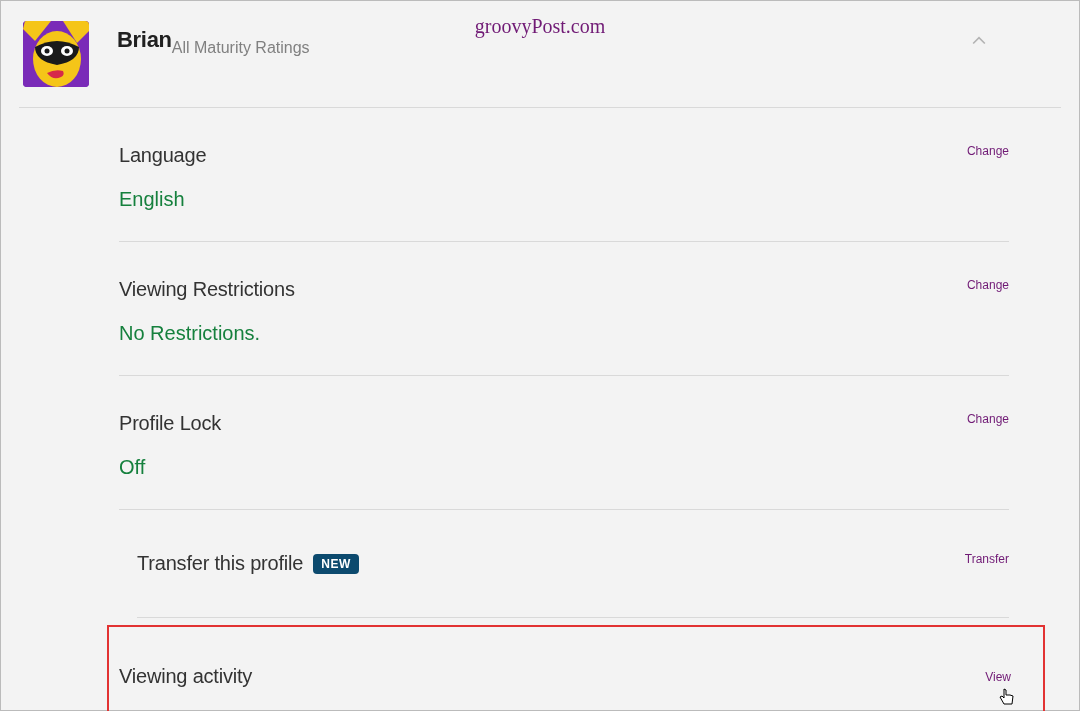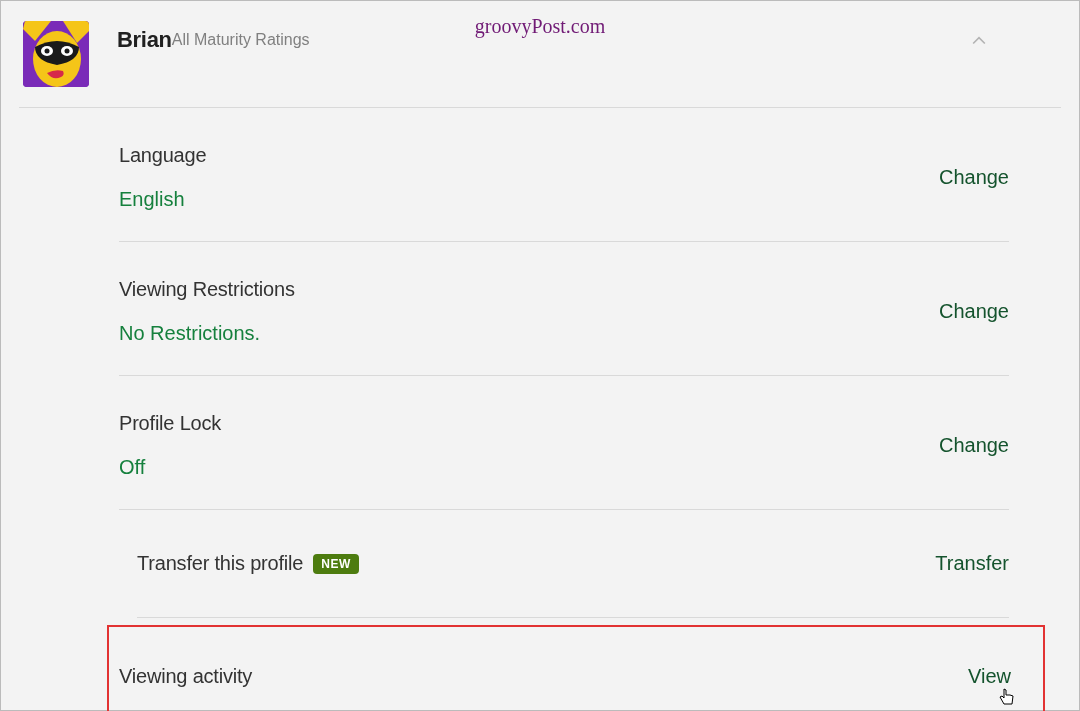--- a/index.html
+++ b/index.html
@@ -60,21 +60,21 @@
     }
     .profile-name {
       font-size: 22px;
       font-weight: 600;
       color: #202020;
       letter-spacing: -0.3px;
     }
     .profile-maturity {
       font-size: 16px;
       color: #808080;
-      margin-top: 4px;
+      margin-top: 12px;
     }
     .chevron {
       position: absolute;
       right: 90px;
       top: 30px;
       cursor: pointer;
     }
     .chevron svg {
       width: 20px;
       height: 20px;
@@ -86,21 +86,20 @@
       height: 1px;
       background: #d9d9d9;
       margin: 0 18px 0 18px;
     }
     .settings-section {
       padding: 0 70px 0 118px;
     }
     .setting-row {
       display: flex;
       justify-content: space-between;
-      align-items: center;
       padding: 36px 0 30px 0;
       border-bottom: 1px solid #d9d9d9;
     }
     .setting-left {
       display: flex;
       flex-direction: column;
     }
     .setting-title {
       font-size: 20px;
       color: #333;
@@ -109,29 +108,29 @@
       display: flex;
       align-items: center;
       gap: 10px;
     }
     .setting-value {
       font-size: 20px;
       color: #15803d;
       margin-top: 21px;
     }
     .action-link {
-      color: #14532d;
-      font-size: 20px;
+      color: #701a75;
+      font-size: 12px;
       text-decoration: none;
       cursor: pointer;
     }
     .action-link.underline {
     }
     .new-badge {
-      background: #4d7c0f;
+      background: #0c4a6e;
       color: #fff;
       font-size: 12px;
       font-weight: 700;
       padding: 3px 8px;
       border-radius: 4px;
       letter-spacing: 0.6px;
     }
     .transfer-row {
       border-bottom: 1px solid #d9d9d9;
       padding: 42px 0 42px 0;

